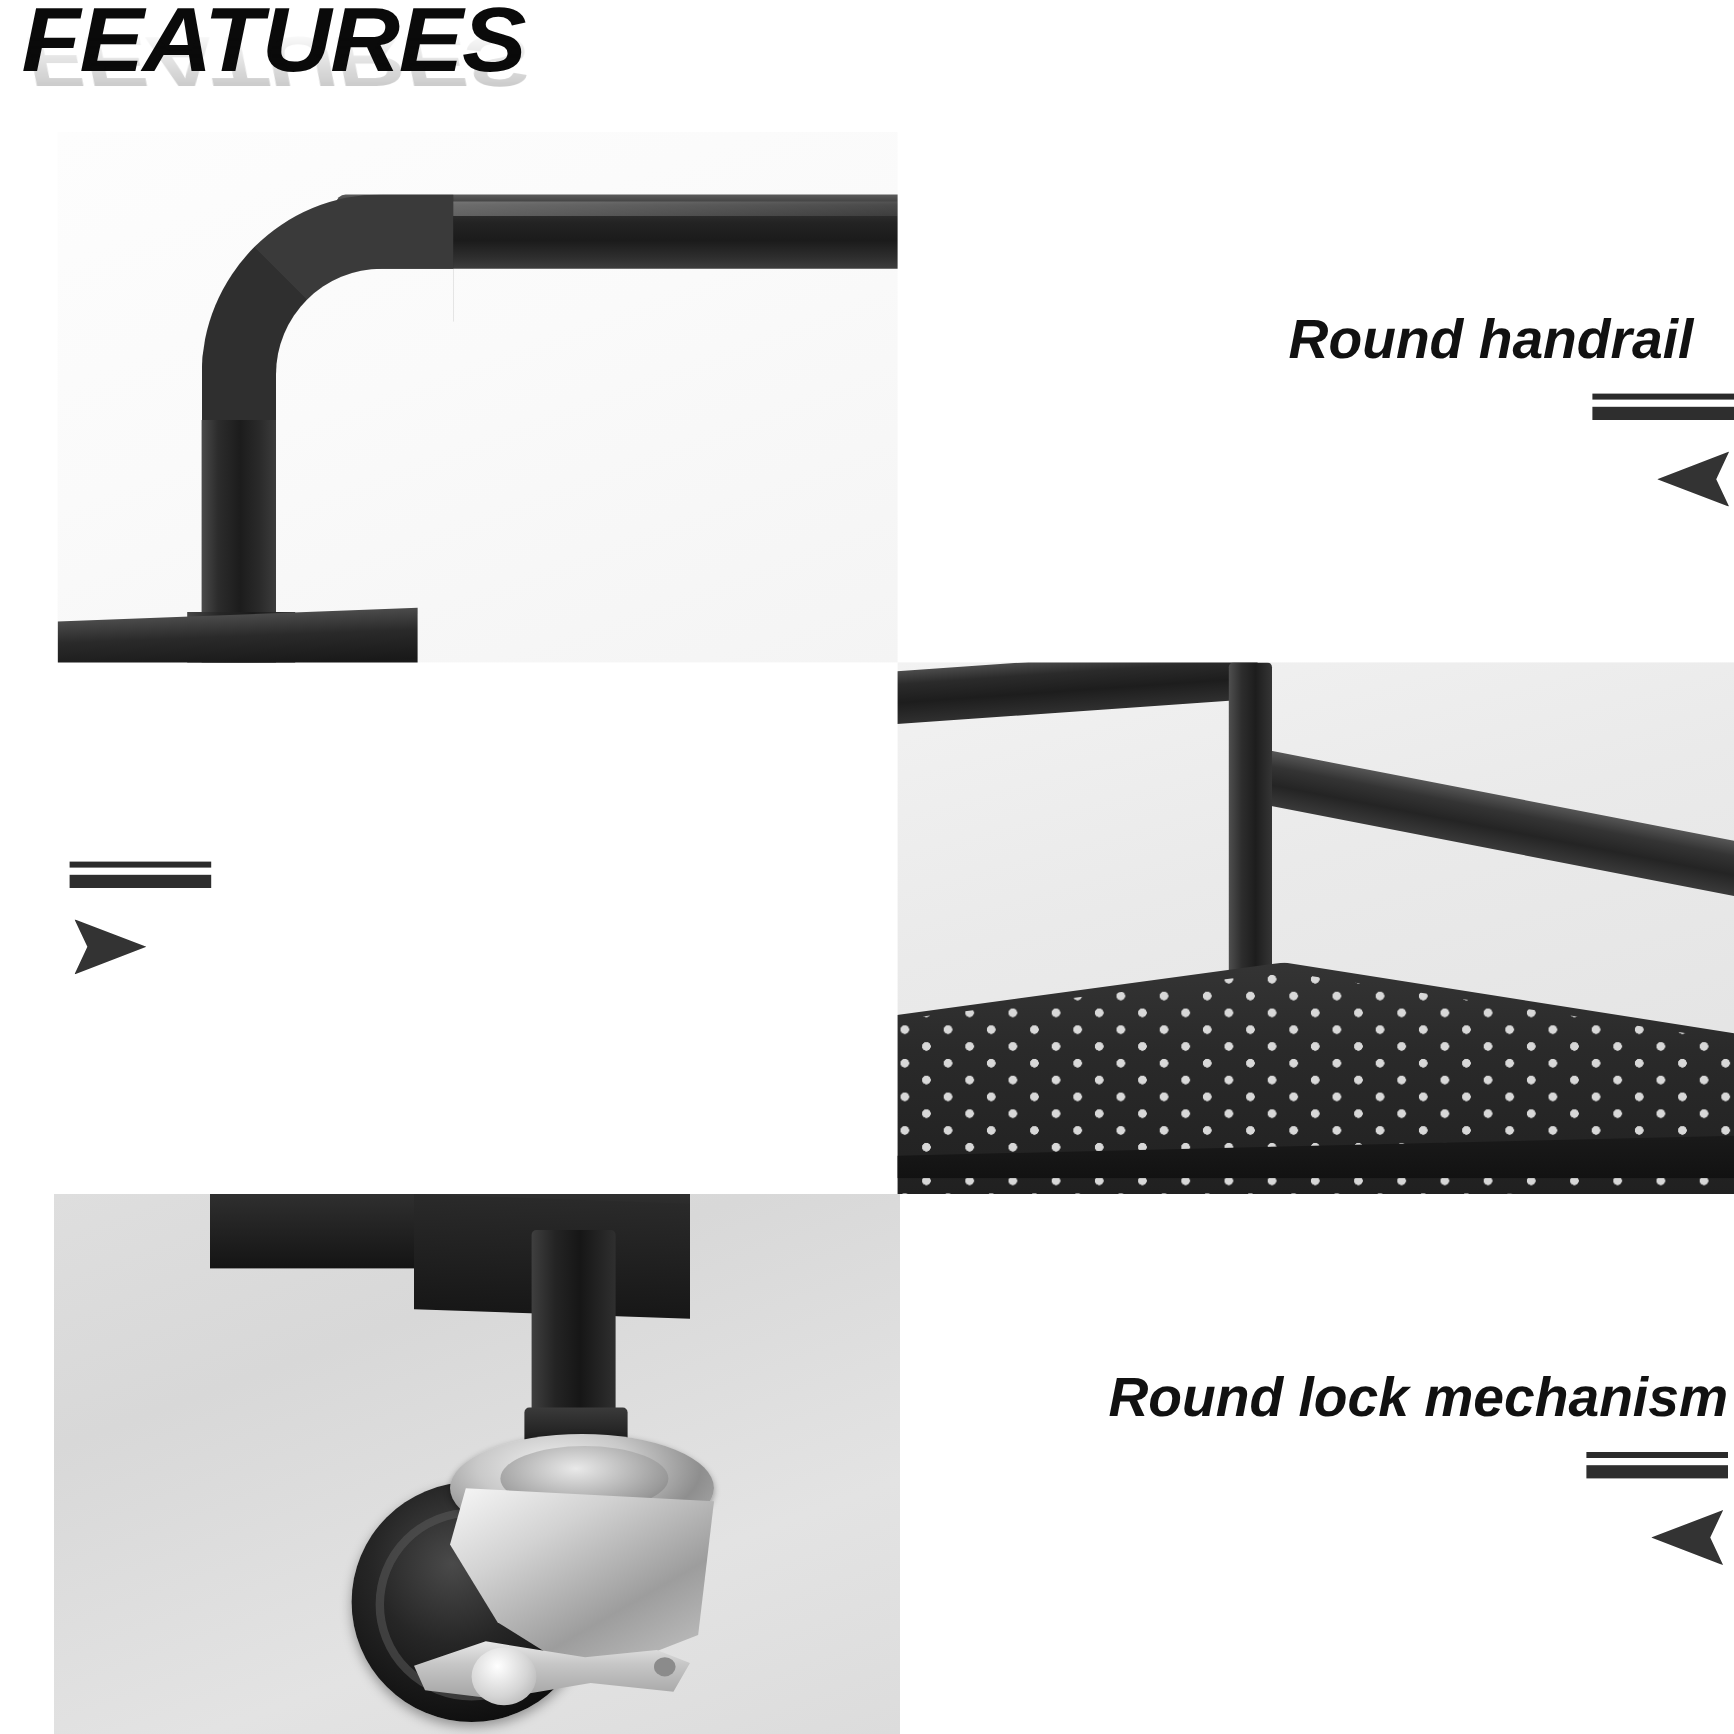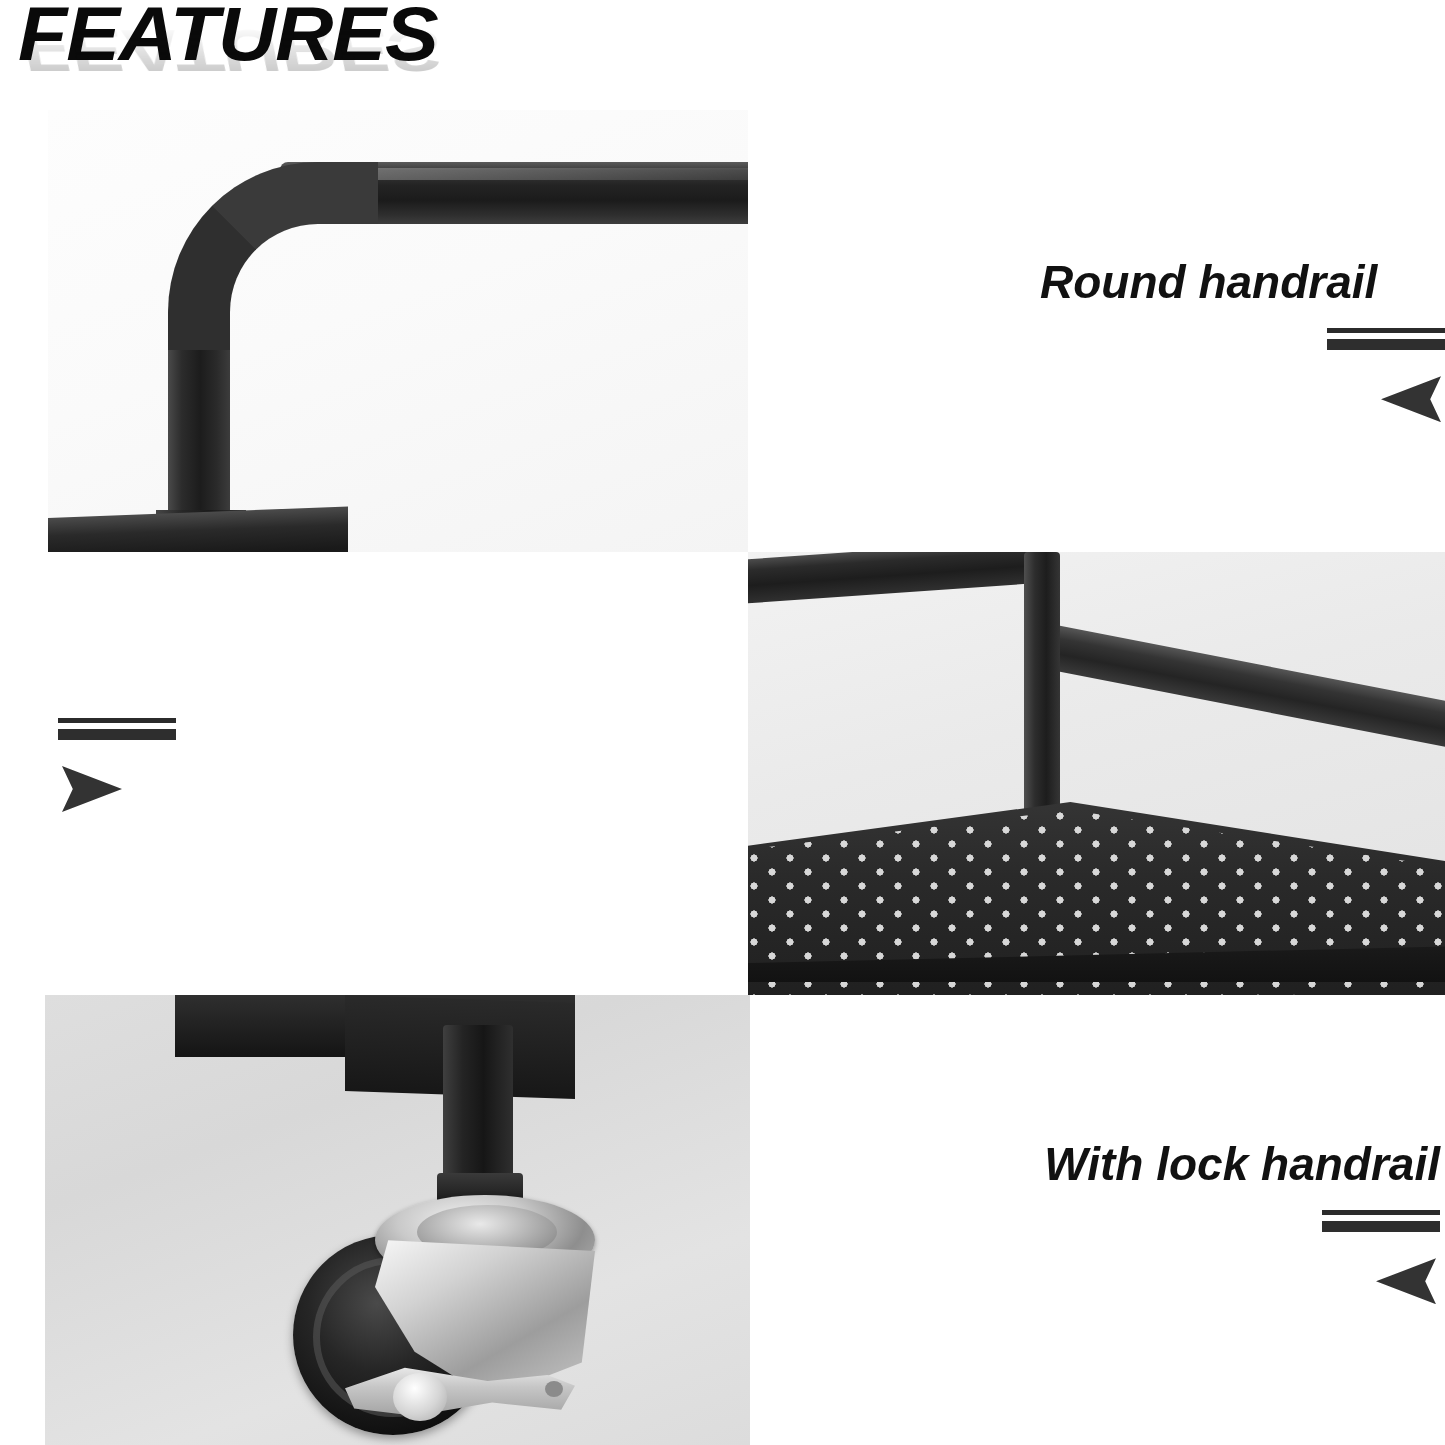--- a/index.html
+++ b/index.html
@@ -197,21 +197,21 @@
   .rule .line-thin{height:5px;background:#2b2b2b;}
   .rule .line-thick{height:11px;background:#2e2e2e;margin-top:6px;}
   .arrow{margin-top:26px;width:60px;height:46px;background:#333;}
   .arrow.left{
     clip-path:polygon(0% 50%, 100% 0%, 82% 50%, 100% 100%);
   }
   .arrow.right{
     clip-path:polygon(100% 50%, 0% 0%, 18% 50%, 0% 100%);
   }
 
-  #feature-handrail{left:1040px;top:258px;width:405px;text-align:left;}
+  #feature-handrail{left:1040px;top:258px;width:405px;text-align:center;}
   #feature-handrail .rule{margin-left:auto;width:118px;}
   #feature-handrail .arrow{margin-left:auto;margin-right:4px;}
 
   #feature-powder{left:50px;top:696px;width:420px;text-align:left;}
   #feature-powder .rule{width:118px;margin-left:8px;}
   #feature-powder .arrow{margin-left:12px;}
 
   #feature-lock{left:910px;top:1140px;width:530px;text-align:right;}
   #feature-lock .rule{margin-left:auto;width:118px;}
   #feature-lock .arrow{margin-left:auto;margin-right:4px;}
@@ -273,21 +273,21 @@
     <div class="caster-wheel-rim"></div>
     <div class="caster-hub"></div>
     <div class="caster-hub-inner"></div>
     <div class="caster-fork"></div>
     <div class="caster-brake"></div>
     <div class="caster-brake-nub"></div>
     <div class="caster-brake-hole"></div>
   </div>
 
   <div class="feature" id="feature-lock">
-    <div class="label">With lock handrail</div>
+    <div class="label">Round lock mechanism</div>
     <div class="rule">
       <div class="line-thin"></div>
       <div class="line-thick"></div>
     </div>
     <div class="arrow left"></div>
   </div>
 
 </div>
 
 </body></html>

